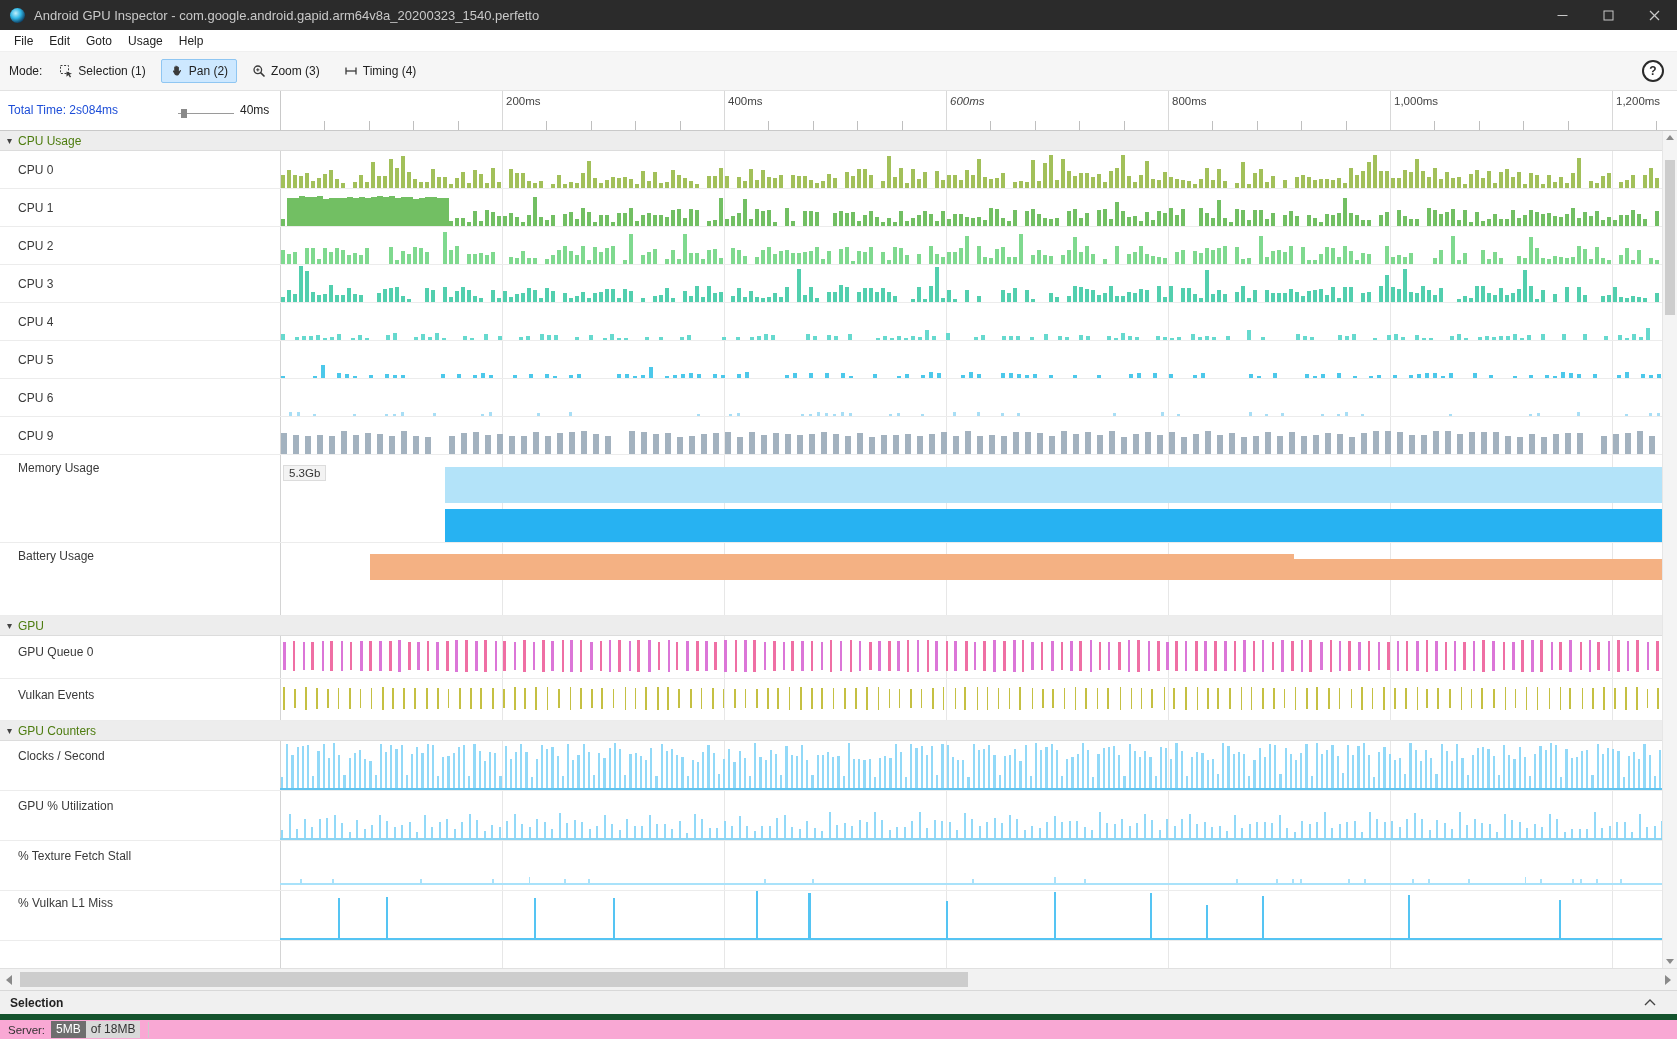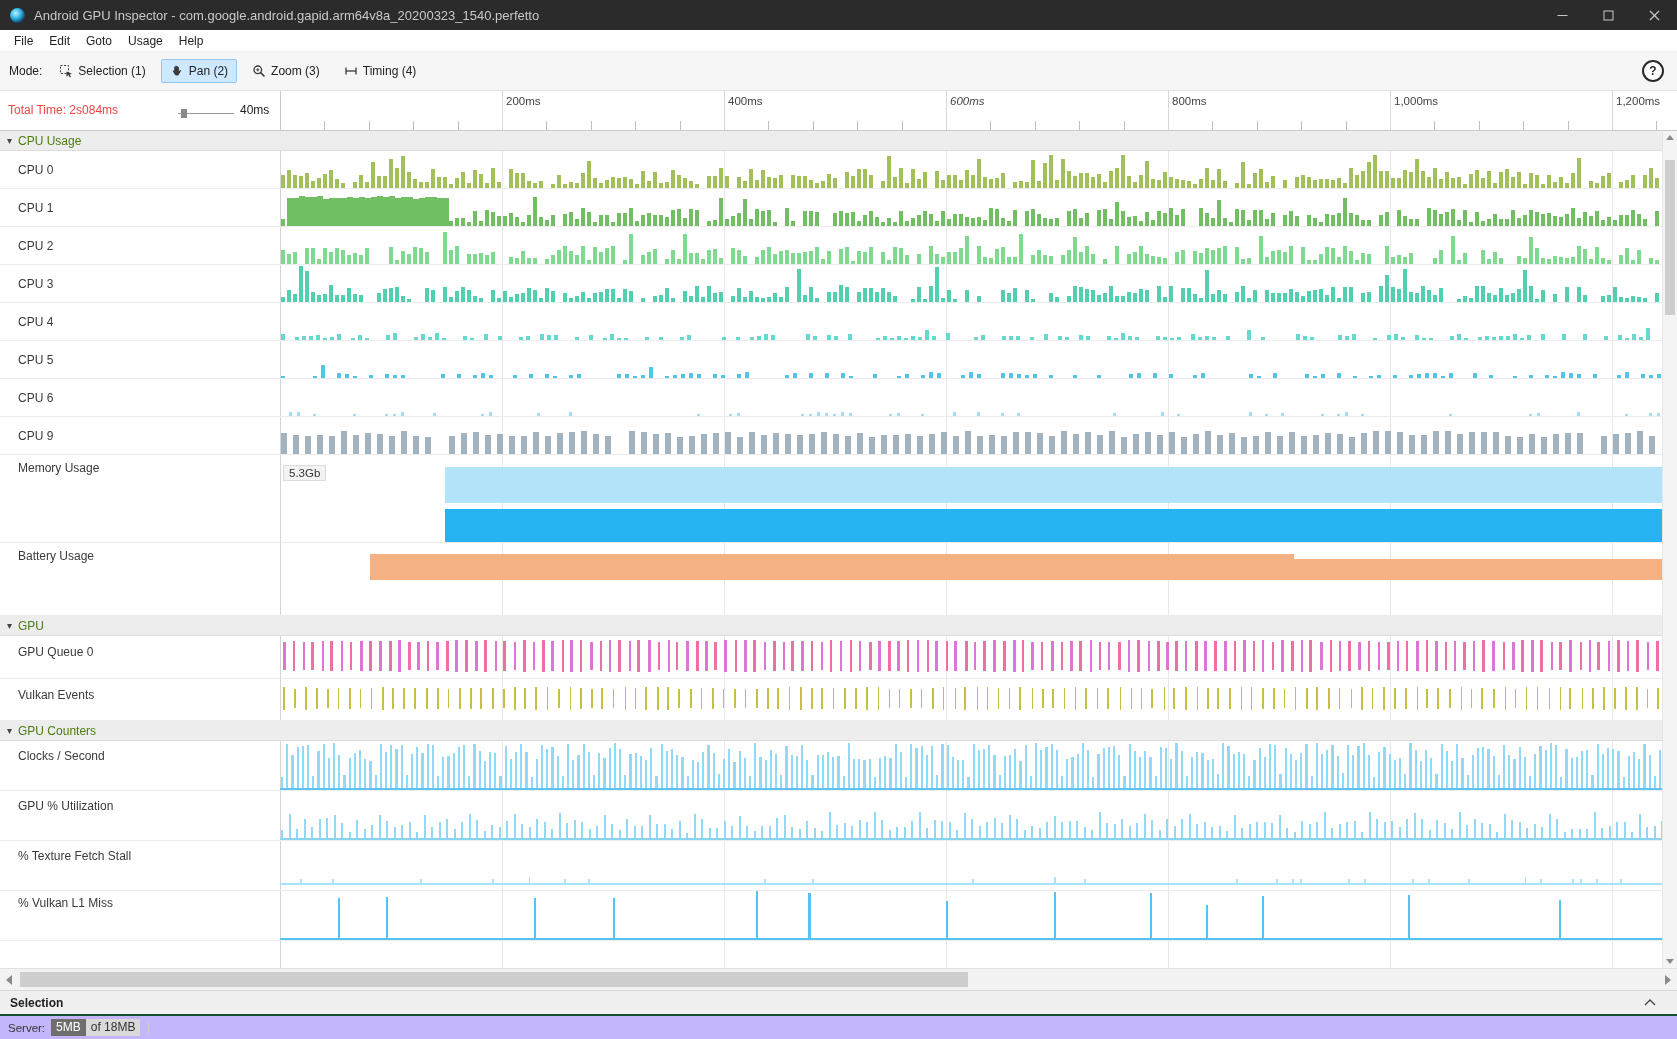--- a/index.html
+++ b/index.html
@@ -20,21 +20,21 @@
   .menu-item{padding:2px 8px;color:#222;}
   
   .toolbar{height:39px;box-sizing:border-box;background:#f6f6f6;border-bottom:1px solid #e2e2e2;display:flex;align-items:center;padding-left:9px;}
   .mode-label{color:#222;margin-right:2px;}
   .mode-btn{display:flex;align-items:center;gap:5px;padding:4px 8px;margin-left:6px;border-radius:2px;border:1px solid transparent;background:transparent;font:inherit;color:#222;}
   .mode-btn.active{background:#cde8ff;border-color:#8fc6f2;}
   .mode-btn svg{display:block;}
   .help-btn{margin-left:auto;margin-right:13px;width:18px;height:18px;border-radius:50%;border:2px solid #2b2b2b;display:flex;align-items:center;justify-content:center;font-weight:bold;font-size:12px;color:#2b2b2b;background:#fff;}
   
   .ruler{height:40px;box-sizing:border-box;position:relative;border-bottom:1px solid #c9c9c9;background:#fff;overflow:hidden;}
-  .total-time{position:absolute;left:8px;top:12px;color:#ef4444;}
+  .total-time{position:absolute;left:8px;top:12px;color:#1d4ed8;}
   .zoom-slider{position:absolute;left:178px;top:22px;width:56px;height:1px;background:#9a9a9a;}
   .zoom-slider-handle{position:absolute;left:3px;top:-4px;width:6px;height:9px;background:#8a8a8a;}
   .scale-label{position:absolute;left:240px;top:12px;color:#222;}
   .ruler-zero{position:absolute;top:0;bottom:0;width:1px;background:#c9c9c9;}
   .ruler-major{position:absolute;top:0;bottom:0;width:1px;background:#d8d8d8;}
   .ruler-minor{position:absolute;bottom:0;height:9px;width:1px;background:#bfbfbf;}
   .ruler-label{position:absolute;top:4px;font-size:11.5px;color:#444;white-space:nowrap;}
   
   .viewport{position:relative;height:837px;overflow:hidden;background:#fff;}
   .gridlayer{position:absolute;inset:0;z-index:0;}
@@ -58,21 +58,21 @@
   .hscroll{height:22px;box-sizing:border-box;background:#f2f2f2;border-top:1px solid #e0e0e0;position:relative;}
   .hthumb{position:absolute;top:3px;height:15px;left:20px;width:948px;background:#cdcdcd;}
   .h-arrow{position:absolute;top:6px;width:0;height:0;border-style:solid;}
   .h-arrow.left{left:6px;border-width:5px 6px 5px 0;border-color:transparent #8a8a8a transparent transparent;}
   .h-arrow.right{right:6px;border-width:5px 0 5px 6px;border-color:transparent transparent transparent #8a8a8a;}
   
   .selbar{height:24px;box-sizing:border-box;background:#f0f0f0;border-top:1px solid #d8d8d8;display:flex;align-items:center;padding:0 10px;}
   .selbar .sel-title{font-weight:bold;color:#222;}
   .sel-chevron{margin-left:auto;margin-right:10px;}
   
-  .statusbar{height:25px;box-sizing:border-box;background:#c4b5fd;border-top:2px solid #14532d;display:flex;align-items:center;padding-left:8px;font-size:11.5px;}
+  .statusbar{height:25px;box-sizing:border-box;background:#f9a8d4;border-top:6px solid #14532d;display:flex;align-items:center;padding-left:8px;font-size:11.5px;}
   .server-progress{display:flex;margin-left:6px;height:17px;font-size:12px;line-height:17px;}
   .server-progress .fill{background:#6e6e6e;color:#fff;padding:0 5px;}
   .server-progress .rest{background:#d9d9d9;color:#333;padding:0 5px;}
   .status-divider{width:1px;height:16px;background:#ccc;margin-left:8px;}
 </style>
 </head>
 <body>
 
 <div class="titlebar">
   <div class="app-logo"></div>

